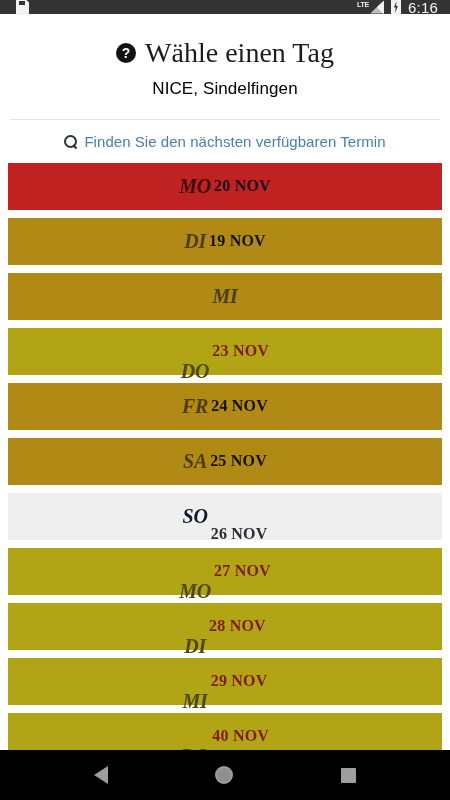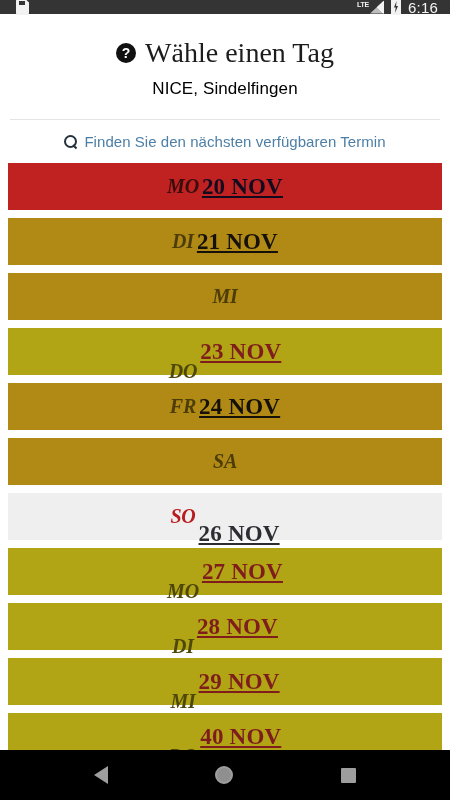--- a/index.html
+++ b/index.html
@@ -200,40 +200,39 @@
     line-height: 1;
   }
   .day-btn .dow {
     font-style: italic;
     font-weight: bold;
     font-size: 20px;
     letter-spacing: -0.2px;
   }
   .day-btn .date {
     font-weight: bold;
-    font-size: 23px;
+    font-size: 16px;
     letter-spacing: 0.2px;
     margin-left: 3px;
-    text-decoration: underline;
   }
 
   .v-red    { background: #bf2220; }
   .v-red    .dow  { color: #3a0d0c; }
   .v-red    .date { color: #120b20; }
 
   .v-gold   { background: #b08a14; }
   .v-gold   .dow  { color: #4d3c08; }
   .v-gold   .date { color: #15100a; }
 
   .v-olive  { background: #b1a415; }
   .v-olive  .dow  { color: #4e4808; margin-top: 40px; }
   .v-olive  .date { color: #7f1d1d; }
 
   .v-grey   { background: #efefef; }
-  .v-grey   .dow  { color: #b91c1c; }
+  .v-grey   .dow  { color: #0f172a; }
   .v-grey   .date { color: #2c2c33; margin-top: 35px; }
 
   
   .nav-bar {
     height: 50px;
     background: #000000;
     display: flex;
     align-items: center;
     justify-content: space-around;
     padding: 0 40px;
@@ -296,35 +295,36 @@
     <span class="search-link">Finden Sie den nächsten verfügbaren Termin</span>
   </div>
 
   <div class="day-list" id="day-list">
       <div class="day-btn v-red">
         <span class="dow">MO</span>
         <span class="date">20 NOV</span>
       </div>
       <div class="day-btn v-gold">
         <span class="dow">DI</span>
-        <span class="date">21 NOV</span>
+        <span class="date">19 NOV</span>
       </div>
       <div class="day-btn v-gold">
         <span class="dow">MI</span>
       </div>
       <div class="day-btn v-olive">
         <span class="dow">DO</span>
         <span class="date">23 NOV</span>
       </div>
       <div class="day-btn v-gold">
         <span class="dow">FR</span>
         <span class="date">24 NOV</span>
       </div>
       <div class="day-btn v-gold">
         <span class="dow">SA</span>
+        <span class="date">25 NOV</span>
       </div>
       <div class="day-btn v-grey">
         <span class="dow">SO</span>
         <span class="date">26 NOV</span>
       </div>
       <div class="day-btn v-olive">
         <span class="dow">MO</span>
         <span class="date">27 NOV</span>
       </div>
       <div class="day-btn v-olive">

